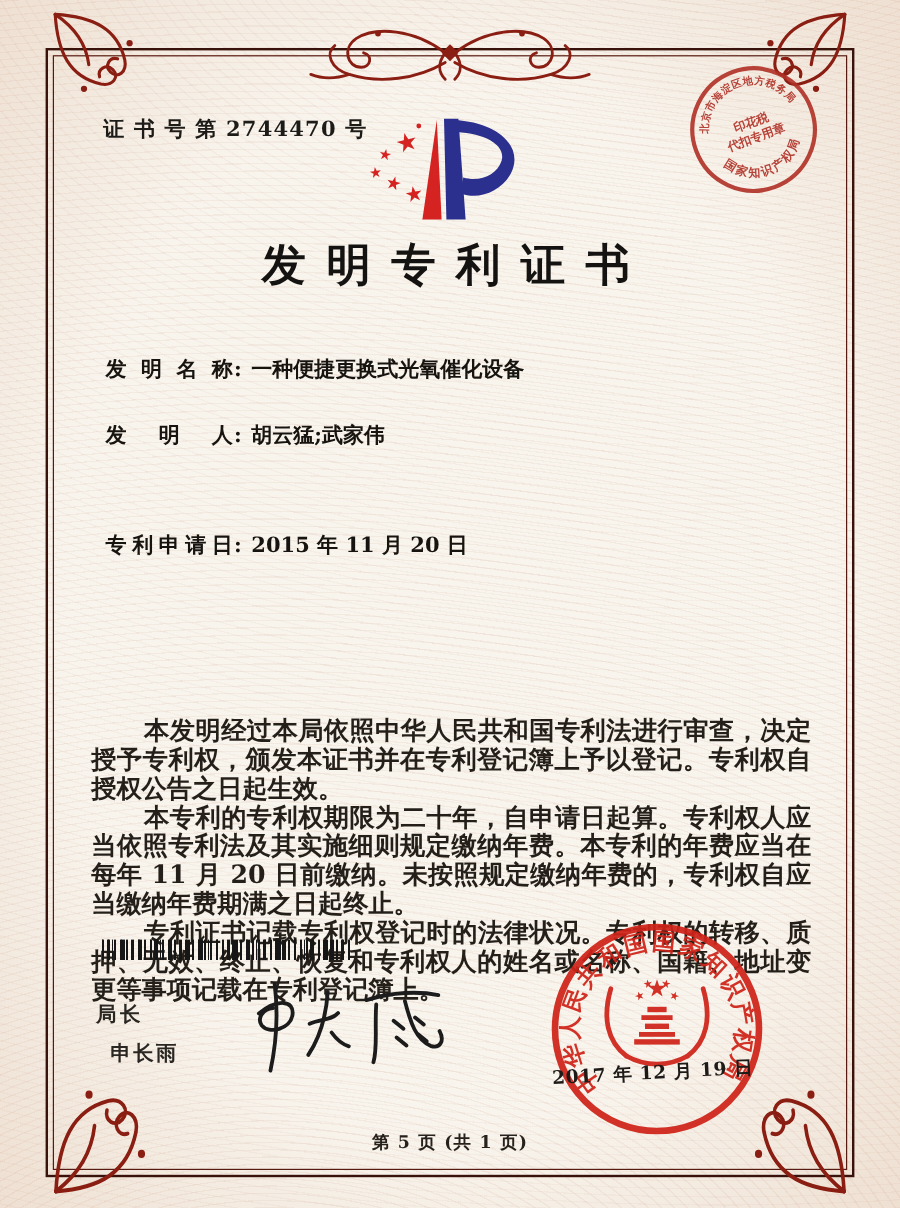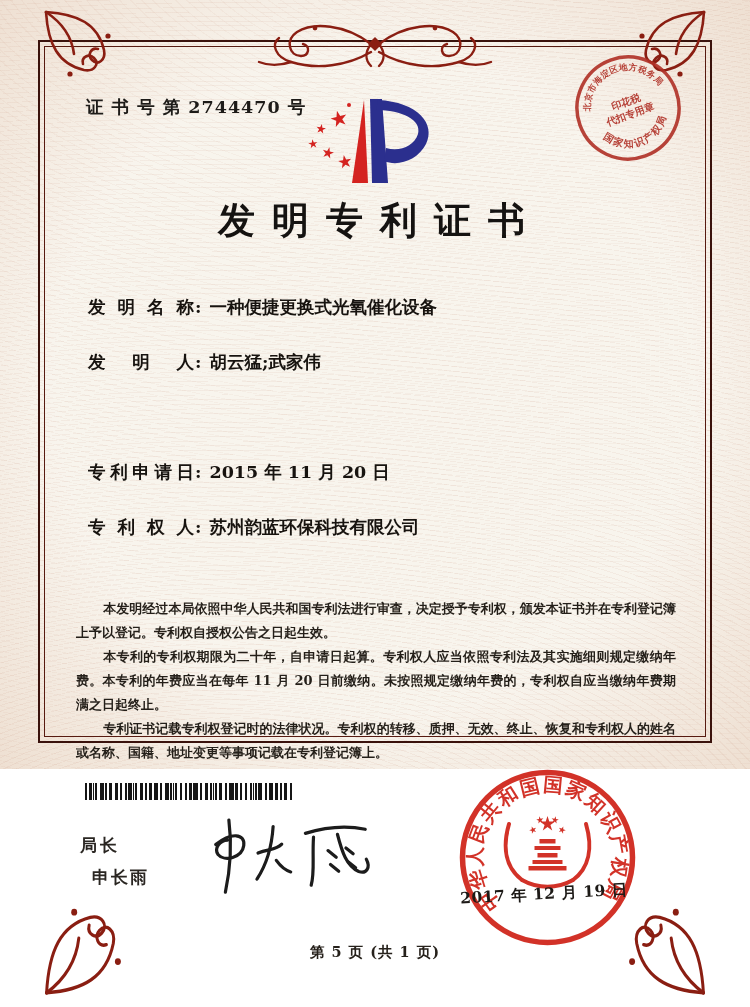--- a/index.html
+++ b/index.html
@@ -1,18 +1,18 @@
 <!DOCTYPE html>
 <html><head>
 <meta charset="utf-8">
 <style>
   html,body{margin:0;padding:0;}
   body{width:750px;height:1007px;overflow:hidden;
        font-family:"DejaVu Serif","Liberation Serif",serif;}
-  .page{position:relative;width:750px;height:769px;
+  .page{position:relative;width:750px;height:1007px;
     background-color:#f3ecdf;
     background-image:
       repeating-radial-gradient(ellipse 140% 70% at 30% 115%, rgba(198,142,120,0.10) 0 1.5px, rgba(0,0,0,0) 1.5px 9px),
       repeating-radial-gradient(ellipse 130% 65% at 80% -15%, rgba(198,142,120,0.07) 0 1.5px, rgba(0,0,0,0) 1.5px 10px),
       radial-gradient(ellipse at 50% 50%, rgba(255,255,255,0.45) 0 60%, rgba(224,186,170,0.25) 100%);
   }
   .frame-a{position:absolute;left:38px;right:38px;top:40px;bottom:26px;
     border:2.5px solid #3a120c;pointer-events:none;}
   .frame-b{position:absolute;left:44px;right:44px;top:46px;bottom:32px;
     border:1px solid #571a10;pointer-events:none;}
@@ -20,21 +20,21 @@
   .cert-no{position:absolute;left:86px;top:95px;font-size:17.5px;font-weight:600;
     color:#1d1b18;letter-spacing:1px;}
   .logo{position:absolute;left:292px;top:86px;}
   .title{position:absolute;left:0;right:0;top:196px;margin:0;text-align:center;
     font-size:37px;font-weight:700;color:#151311;letter-spacing:17px;text-indent:10px;}
   .field-row{position:absolute;left:88px;white-space:nowrap;font-size:17.5px;
     color:#17130f;font-weight:700;}
   .f-label{display:inline-block;width:106px;text-align:justify;text-align-last:justify;}
   .f-colon{display:inline-block;margin:0 8px 0 1px;}
   .body-text{position:absolute;left:76px;top:597px;width:600px;color:#241f19;
-    font-size:13px;line-height:24px;text-align:justify;}
+    font-size:21px;line-height:24px;text-align:justify;}
   .body-text p{margin:0;text-indent:2.1em;font-weight:600;}
   .barcode{position:absolute;left:85px;top:783px;width:208px;height:17px;
     background:
       repeating-linear-gradient(90deg,#161616 0 2px,transparent 2px 5px),
       repeating-linear-gradient(90deg,#161616 0 1px,transparent 1px 8px),
       repeating-linear-gradient(90deg,transparent 0 4px,#161616 4px 6px,transparent 6px 13px);}
   .sig-role{position:absolute;left:80px;top:834px;font-size:17px;letter-spacing:3px;
     color:#2a2622;font-weight:600;}
   .sig-name{position:absolute;left:92px;top:866px;font-size:17px;letter-spacing:2px;
     color:#2a2622;font-weight:600;}
@@ -115,25 +115,22 @@
   </svg>
 
   <h1 class="title">发明专利证书</h1>
 
   <div class="field-row" style="top:295px">
     <span class="f-label">发明名称</span><span class="f-colon">:</span><span class="f-value">一种便捷更换式光氧催化设备</span>
   </div>
   <div class="field-row" style="top:350px">
     <span class="f-label">发明人</span><span class="f-colon">:</span><span class="f-value">胡云猛;武家伟</span>
   </div>
-  <div class="field-row" style="top:460px">
+  <div class="field-row" style="top:442px">
     <span class="f-label">专利申请日</span><span class="f-colon">:</span><span class="f-value">2015 年 11 月 20 日</span>
-  </div>
-  <div class="field-row" style="top:515px">
-    <span class="f-label">专利权人</span><span class="f-colon">:</span><span class="f-value">苏州韵蓝环保科技有限公司</span>
   </div>
 
   <div class="body-text">
     <p>本发明经过本局依照中华人民共和国专利法进行审查，决定授予专利权，颁发本证书并在专利登记簿上予以登记。专利权自授权公告之日起生效。</p>
     <p>本专利的专利权期限为二十年，自申请日起算。专利权人应当依照专利法及其实施细则规定缴纳年费。本专利的年费应当在每年 11 月 20 日前缴纳。未按照规定缴纳年费的，专利权自应当缴纳年费期满之日起终止。</p>
     <p>专利证书记载专利权登记时的法律状况。专利权的转移、质押、无效、终止、恢复和专利权人的姓名或名称、国籍、地址变更等事项记载在专利登记簿上。</p>
   </div>
 
   <div class="barcode"></div>
 

